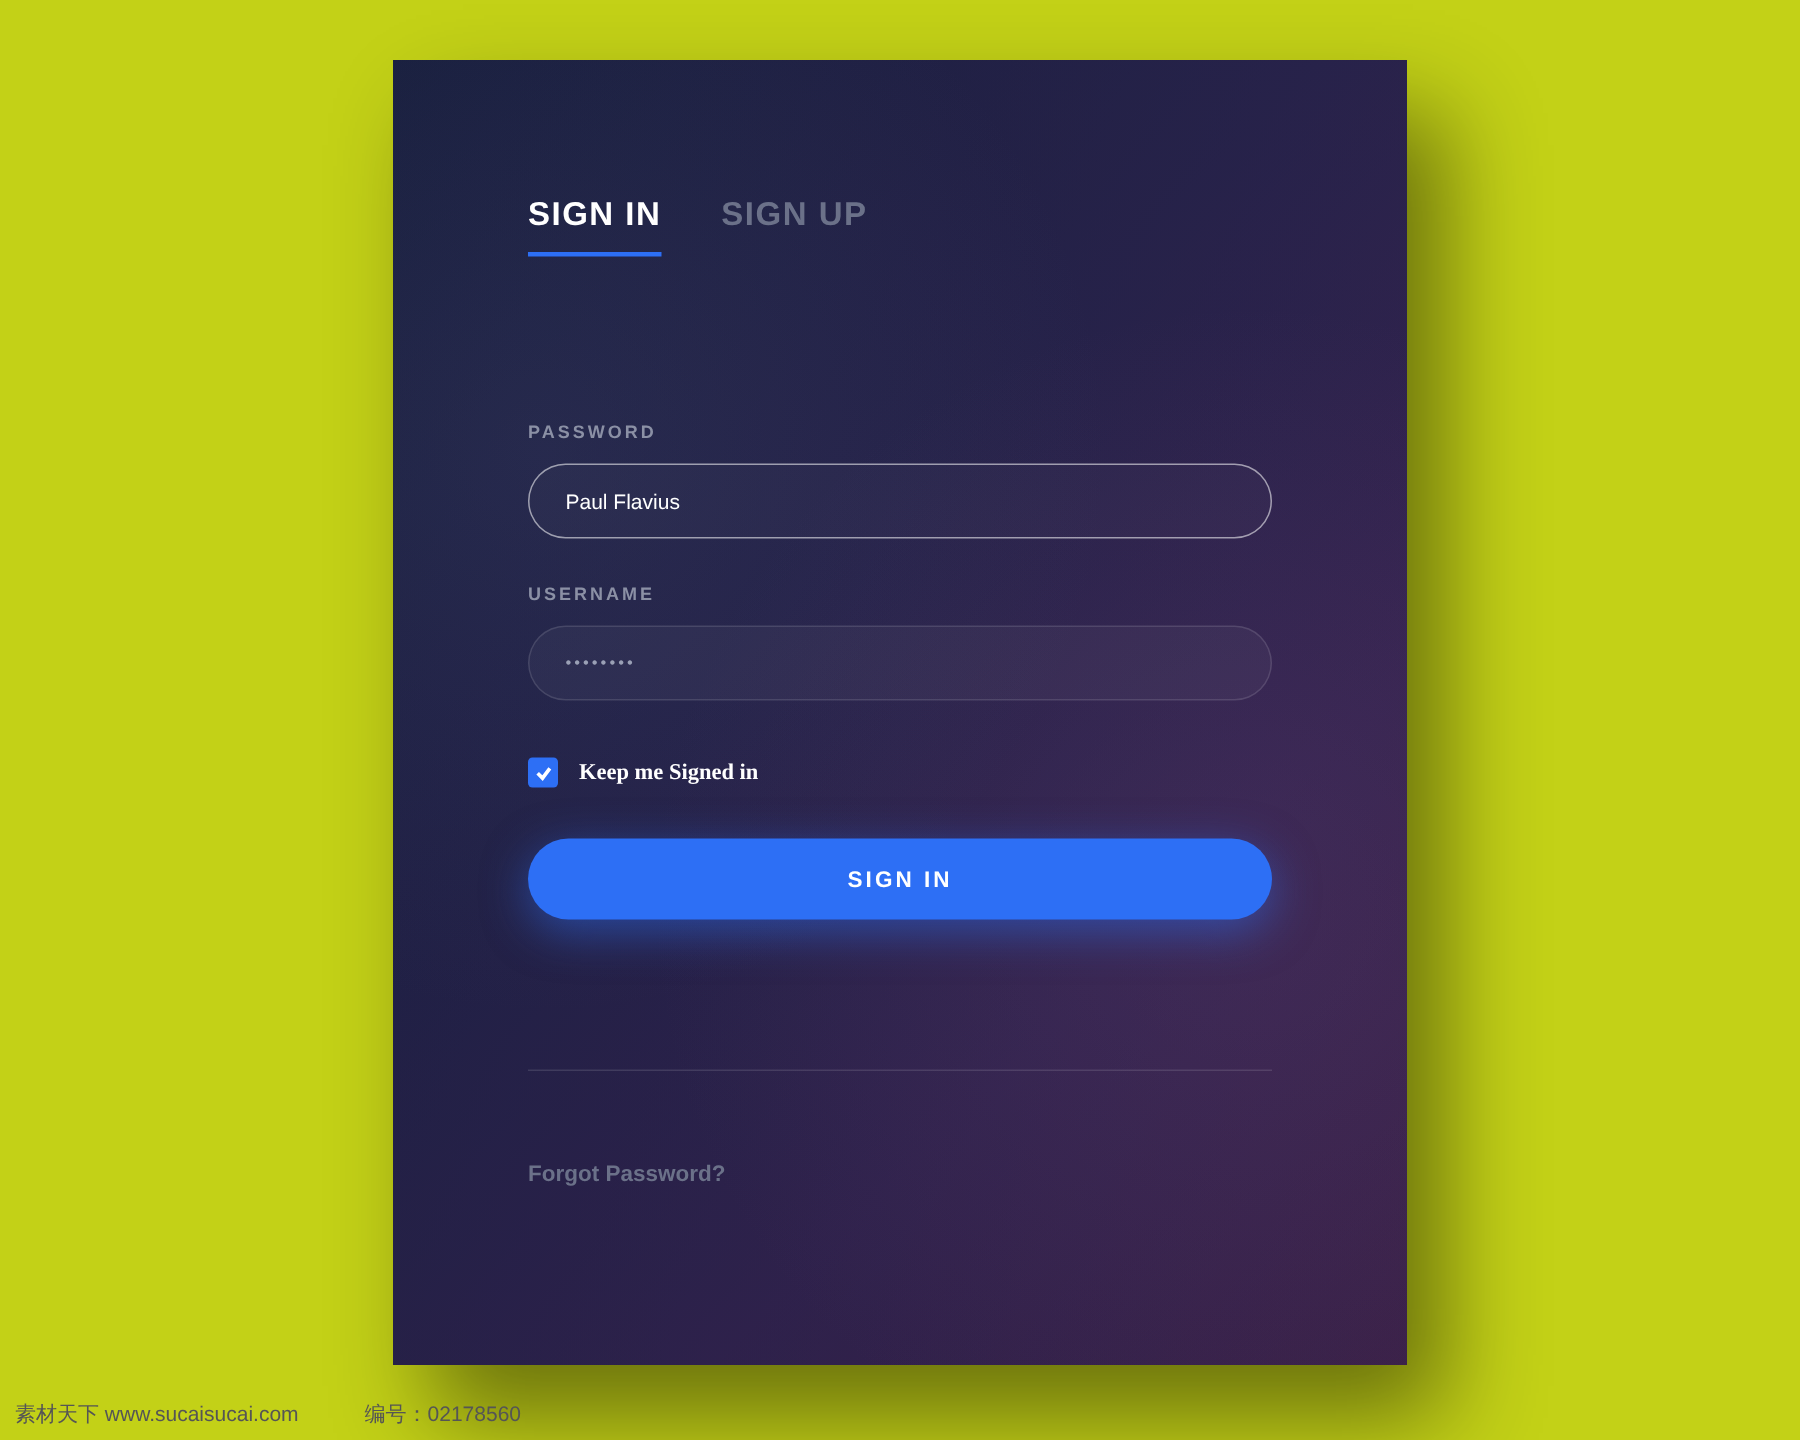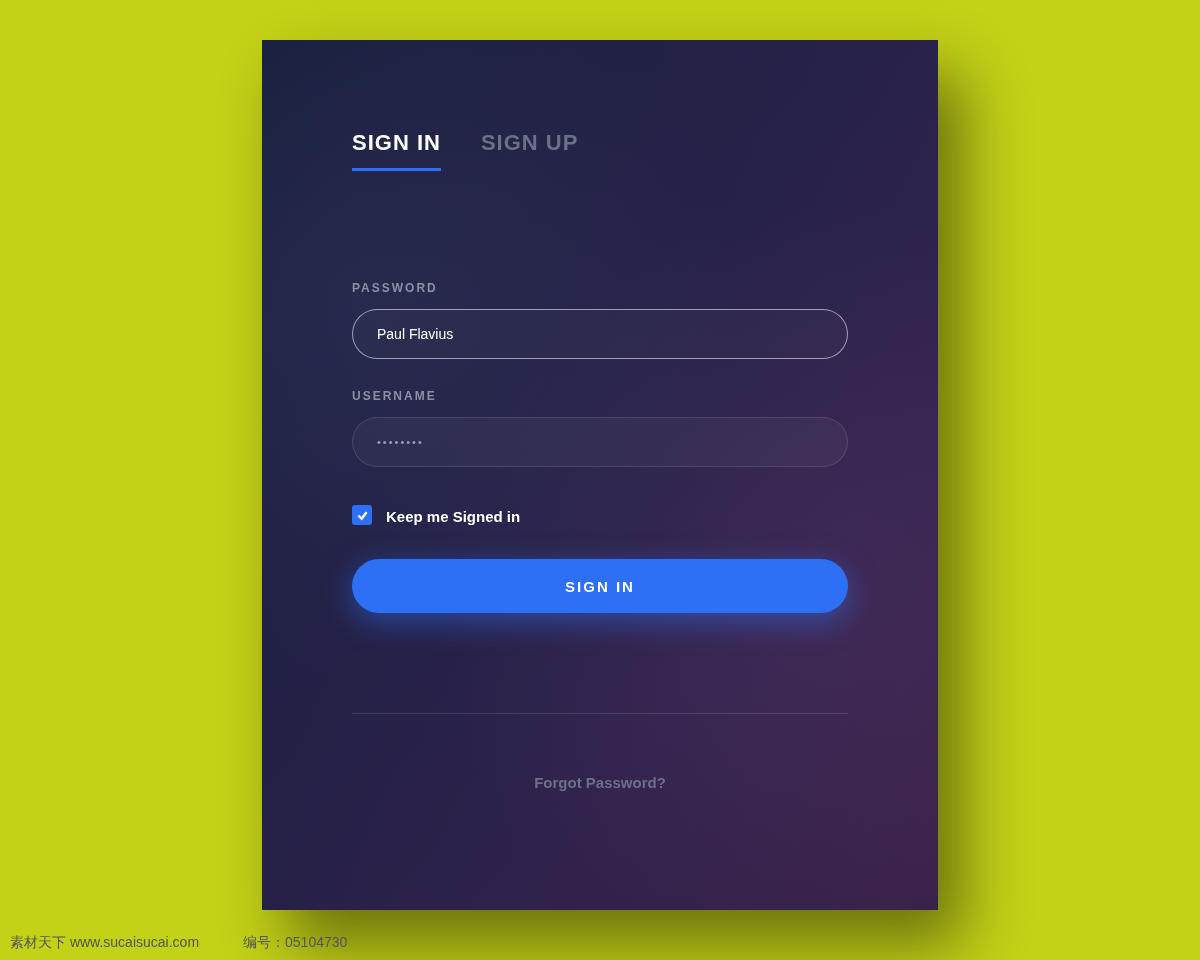--- a/index.html
+++ b/index.html
@@ -96,23 +96,24 @@
       background: rgba(255,255,255,0.04);
       border: 1.5px solid rgba(255,255,255,0.12);
       display: flex;
       align-items: center;
       color: #9aa0b5;
       font-size: 11px;
       letter-spacing: 2px;
     }
     .remember-row {
       display: flex;
-      align-items: flex-end;
+      align-items: center;
       gap: 14px;
       margin: 38px 0 34px 0;
+      font-family: Liberation Serif, serif;
     }
     .checkbox {
       width: 20px;
       height: 20px;
       background: #2d6ff5;
       border-radius: 3px;
       display: flex;
       align-items: center;
       justify-content: center;
       cursor: pointer;
@@ -141,21 +142,21 @@
       letter-spacing: 2px;
       cursor: pointer;
       box-shadow: 0 8px 30px rgba(45,111,245,0.5);
     }
     .divider {
       height: 1px;
       background: rgba(255,255,255,0.12);
       margin: 100px 0 60px 0;
     }
     .forgot {
-      text-align: center;
+      text-align: left;
       color: #6b7189;
       font-size: 15px;
       font-weight: 600;
       cursor: pointer;
     }
     .meta {
       position: absolute;
       left: 10px;
       bottom: 8px;
       font-size: 14px;
@@ -199,14 +200,14 @@
 
     <div class="divider"></div>
 
     <div class="forgot">Forgot Password?</div>
 
   </div>
 </div>
 
 <div class="meta">
   <span>素材天下 www.sucaisucai.com</span>
-  <span>编号：05104730</span>
+  <span>编号：02178560</span>
 </div>
 
 </body></html>

